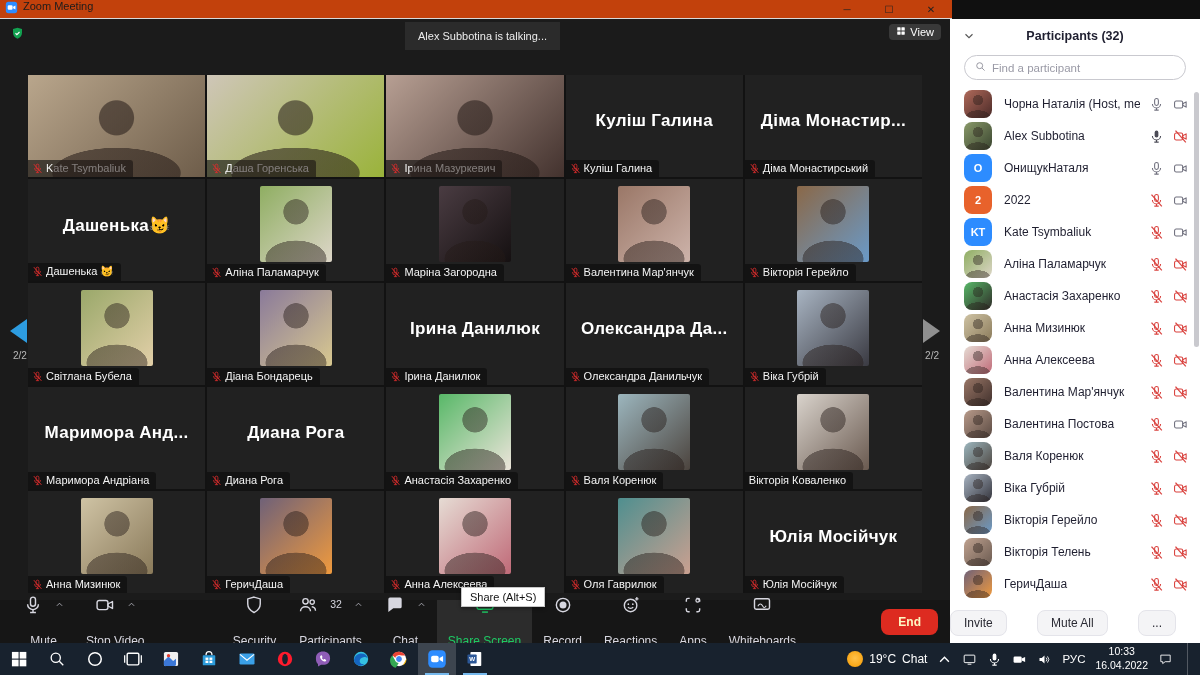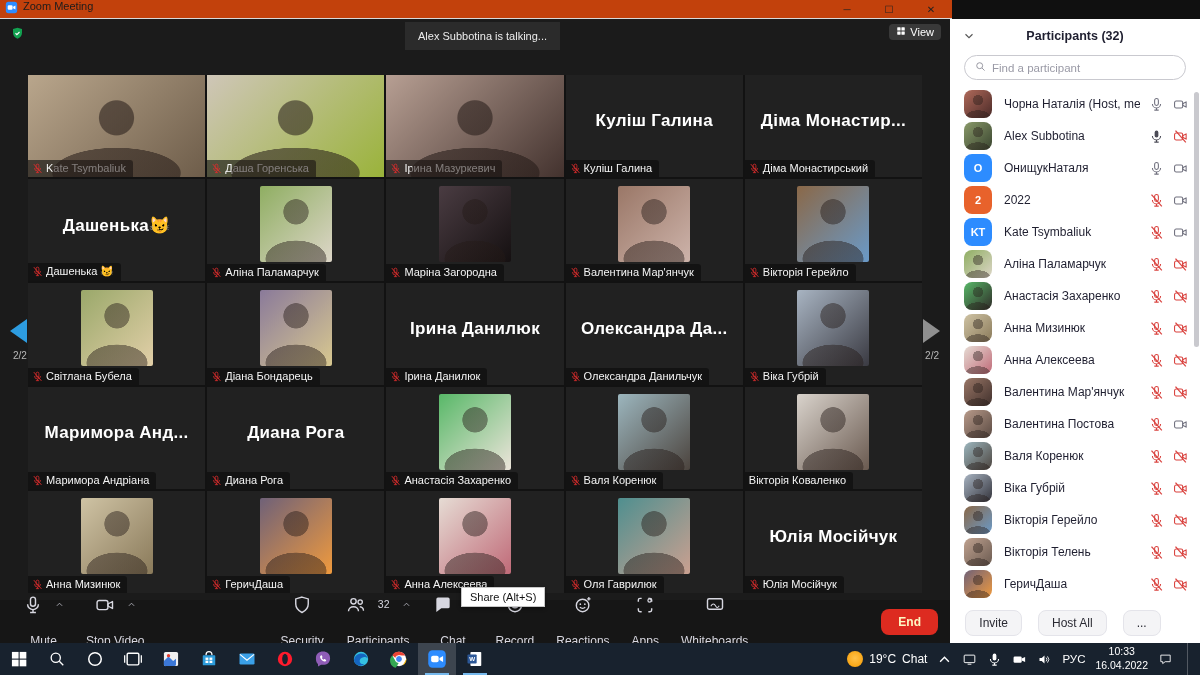--- a/index.html
+++ b/index.html
@@ -59,21 +59,21 @@
   .p-search input{border:none;outline:none;font-size:11.5px;color:#333;width:100%;background:transparent;font-family:"Liberation Sans",sans-serif}
   .p-search input::placeholder{color:#9a9aa6}
   .p-list{position:absolute;top:69px;left:0;width:250px;height:512px;padding:0 12px 0 14px}
   .p-row{display:flex;align-items:center;height:32px;cursor:pointer}
   .p-avatar{width:28px;height:28px;border-radius:8px;flex-shrink:0;display:flex;align-items:center;justify-content:center;color:#fff;font-weight:bold;font-size:11px;position:relative;overflow:hidden}
   .p-avatar.photo::after{content:"";position:absolute;inset:0;background-image:radial-gradient(circle at 50% 36%,rgba(35,25,22,.4) 0 22%,transparent 23%),radial-gradient(ellipse 74% 42% at 50% 98%,rgba(35,25,22,.4) 0 60%,transparent 61%)}
   .p-name{margin-left:12px;font-size:12px;color:#1f1f30;flex:1;white-space:nowrap;overflow:hidden}
   .p-ic{margin-left:9px;display:flex}
   .p-ic svg{width:15px;height:15px}
   .p-scroll{position:absolute;right:1px;top:73px;width:5px;height:255px;background:#c9c9ce;border-radius:3px;cursor:pointer}
-  .p-footer{position:absolute;bottom:0;left:0;width:226px;height:40px;background:#fff;display:flex;align-items:center;justify-content:center;gap:16px}
+  .p-footer{position:absolute;bottom:0;left:0;width:226px;height:40px;background:#fff;display:flex;align-items:center;justify-content:space-between;gap:16px}
   .p-btn{background:#f4f4f6;border:1px solid #e4e4ea;border-radius:8px;font-size:12px;color:#2a2a33;padding:5px 13px;cursor:pointer}
 
   
   .taskbar{position:absolute;left:0;top:643px;width:1200px;height:32px;background:#18222e;display:flex;align-items:center;color:#fff;z-index:7}
   .task-apps{display:flex;height:100%}
   .task-app{width:38px;height:100%;display:flex;align-items:center;justify-content:center;position:relative;cursor:pointer}
   .task-app svg{width:20px;height:20px}
   .task-app.active{background:rgba(255,255,255,.16)}
   .task-app.open::after{content:"";position:absolute;bottom:0;left:7px;right:7px;height:2px;background:#76b9ed}
   .tray{margin-left:auto;display:flex;align-items:center;gap:10px;padding-right:8px;height:100%}
@@ -533,20 +533,32 @@
                 <svg viewBox="0 0 24 24" xmlns="http://www.w3.org/2000/svg">
                   <path d="M4 5a2 2 0 0 1 2-2h12a2 2 0 0 1 2 2v9a2 2 0 0 1-2 2H10l-6 4.5z" fill="#d7d7e0"></path>
                 </svg>
               </span>
               <span class="tb-chev"><svg viewBox="0 0 24 24" xmlns="http://www.w3.org/2000/svg">
                   <path d="M5 15.5l7-7 7 7" fill="none" stroke="#b9b9c2" stroke-width="2.2"></path>
                 </svg></span>
             </div>
             <div class="tb-label">Chat</div>
           </div>
+          <div class="tb-item accent">
+            <div class="tb-top">
+              <span style="width: 20px; height: 20px; display: flex;">
+                <svg viewBox="0 0 24 24" xmlns="http://www.w3.org/2000/svg">
+                  <rect x="2.5" y="4" width="19" height="13" rx="2" fill="none" stroke="#1ec964" stroke-width="1.7"></rect>
+                  <path d="M12 13.5V8.2M9.3 10.5 12 7.8l2.7 2.7" fill="none" stroke="#1ec964" stroke-width="1.7"></path>
+                  <path d="M8.5 20.5h7" stroke="#1ec964" stroke-width="1.7"></path>
+                </svg>
+              </span>
+            </div>
+            <div class="tb-label" style="color: rgb(30, 201, 100);">Share Screen</div>
+          </div>
           <div class="tb-item">
             <div class="tb-top">
               <span style="width: 20px; height: 20px; display: flex;">
                 <svg viewBox="0 0 24 24" xmlns="http://www.w3.org/2000/svg">
                   <circle cx="12" cy="12" r="8" fill="none" stroke="#d7d7e0" stroke-width="1.7"></circle>
                   <circle cx="12" cy="12" r="4.2" fill="#d7d7e0"></circle>
                 </svg>
               </span>
             </div>
             <div class="tb-label">Record</div>
@@ -902,21 +914,21 @@
               <rect x="2.5" y="6.5" width="13" height="11" rx="2.5" fill="none" stroke="#d9413d" stroke-width="1.7"></rect>
               <path d="M15.5 10.8 21 7.8v8.4l-5.5-3z" fill="none" stroke="#d9413d" stroke-width="1.7" stroke-linejoin="round"></path>
               <line x1="4" y1="2.5" x2="20.5" y2="21.5" stroke="#d9413d" stroke-width="2"></line>
             </svg>
           </span>
         </div>
       </div>
     <div class="p-scroll"></div>
     <div class="p-footer">
       <span class="p-btn">Invite</span>
-      <span class="p-btn">Host All</span>
+      <span class="p-btn">Mute All</span>
       <span class="p-btn">...</span>
     </div>
   </div>
 
   <div class="taskbar">
     <div class="task-apps" id="task-apps">
         <div class="task-app">
           <span style="display: flex; width: 20px; height: 20px;">
             <svg viewBox="0 0 24 24" xmlns="http://www.w3.org/2000/svg">
               <rect x="3.5" y="3.5" width="8" height="8" fill="#fff"></rect>

